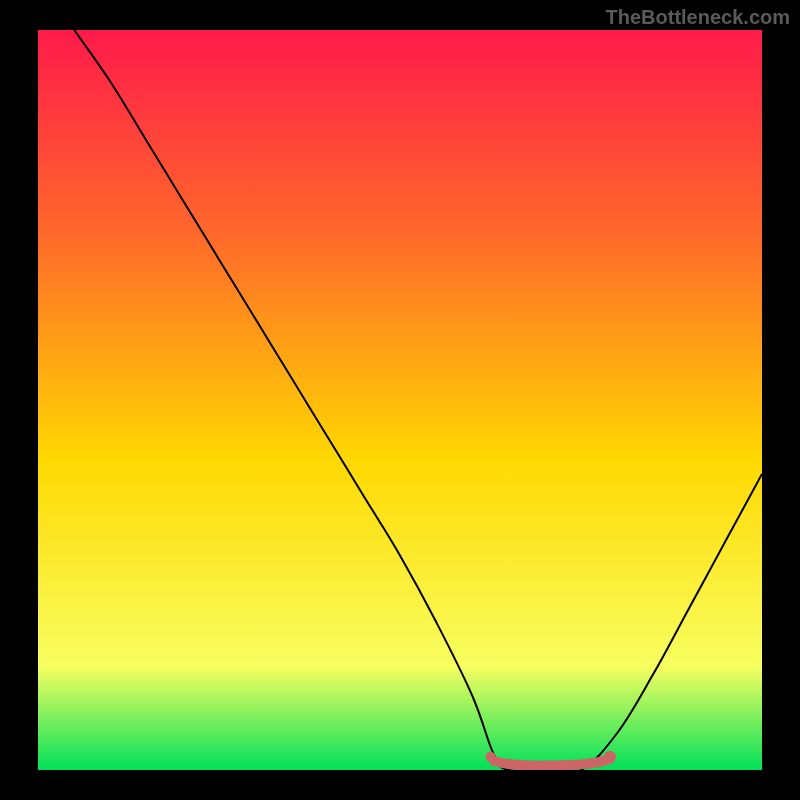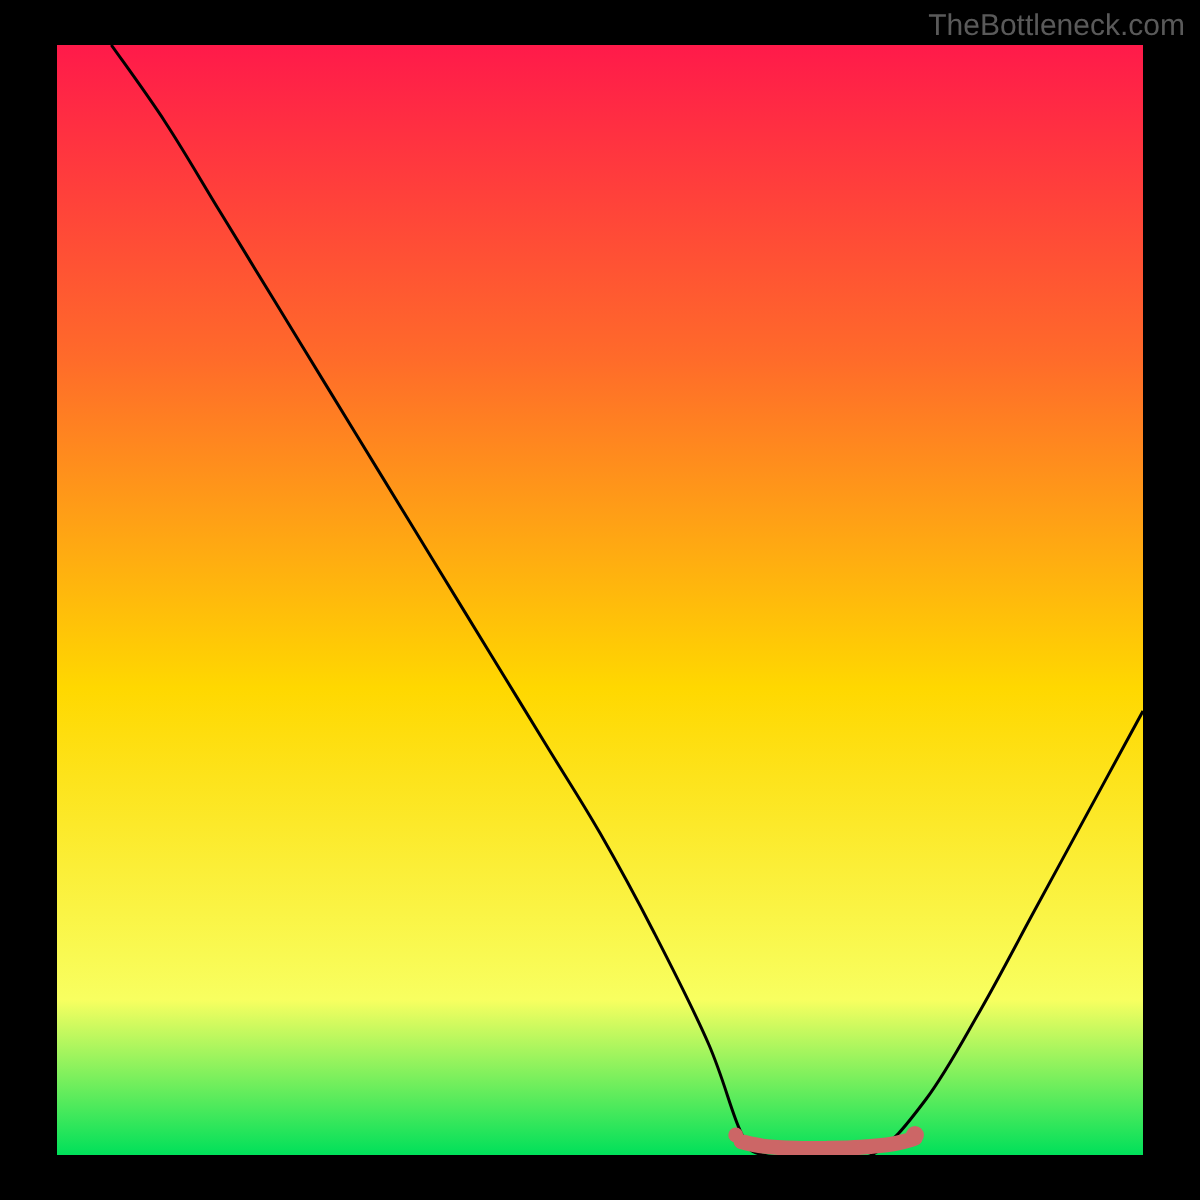--- a/index.html
+++ b/index.html
@@ -9,21 +9,21 @@
     background: #000;
     position: relative;
     font-family: Arial, sans-serif;
     overflow: hidden;
   }
   .watermark {
     position: absolute;
     top: 6px;
     right: 10px;
     font-size: 20px;
-    font-weight: normal;
+    font-weight: bold;
     color: #5a5a5a;
     z-index: 10;
   }
   .plot-area {
     position: absolute;
     left: 38px;
     top: 30px;
     width: 724px;
     height: 740px;
     overflow: hidden;

